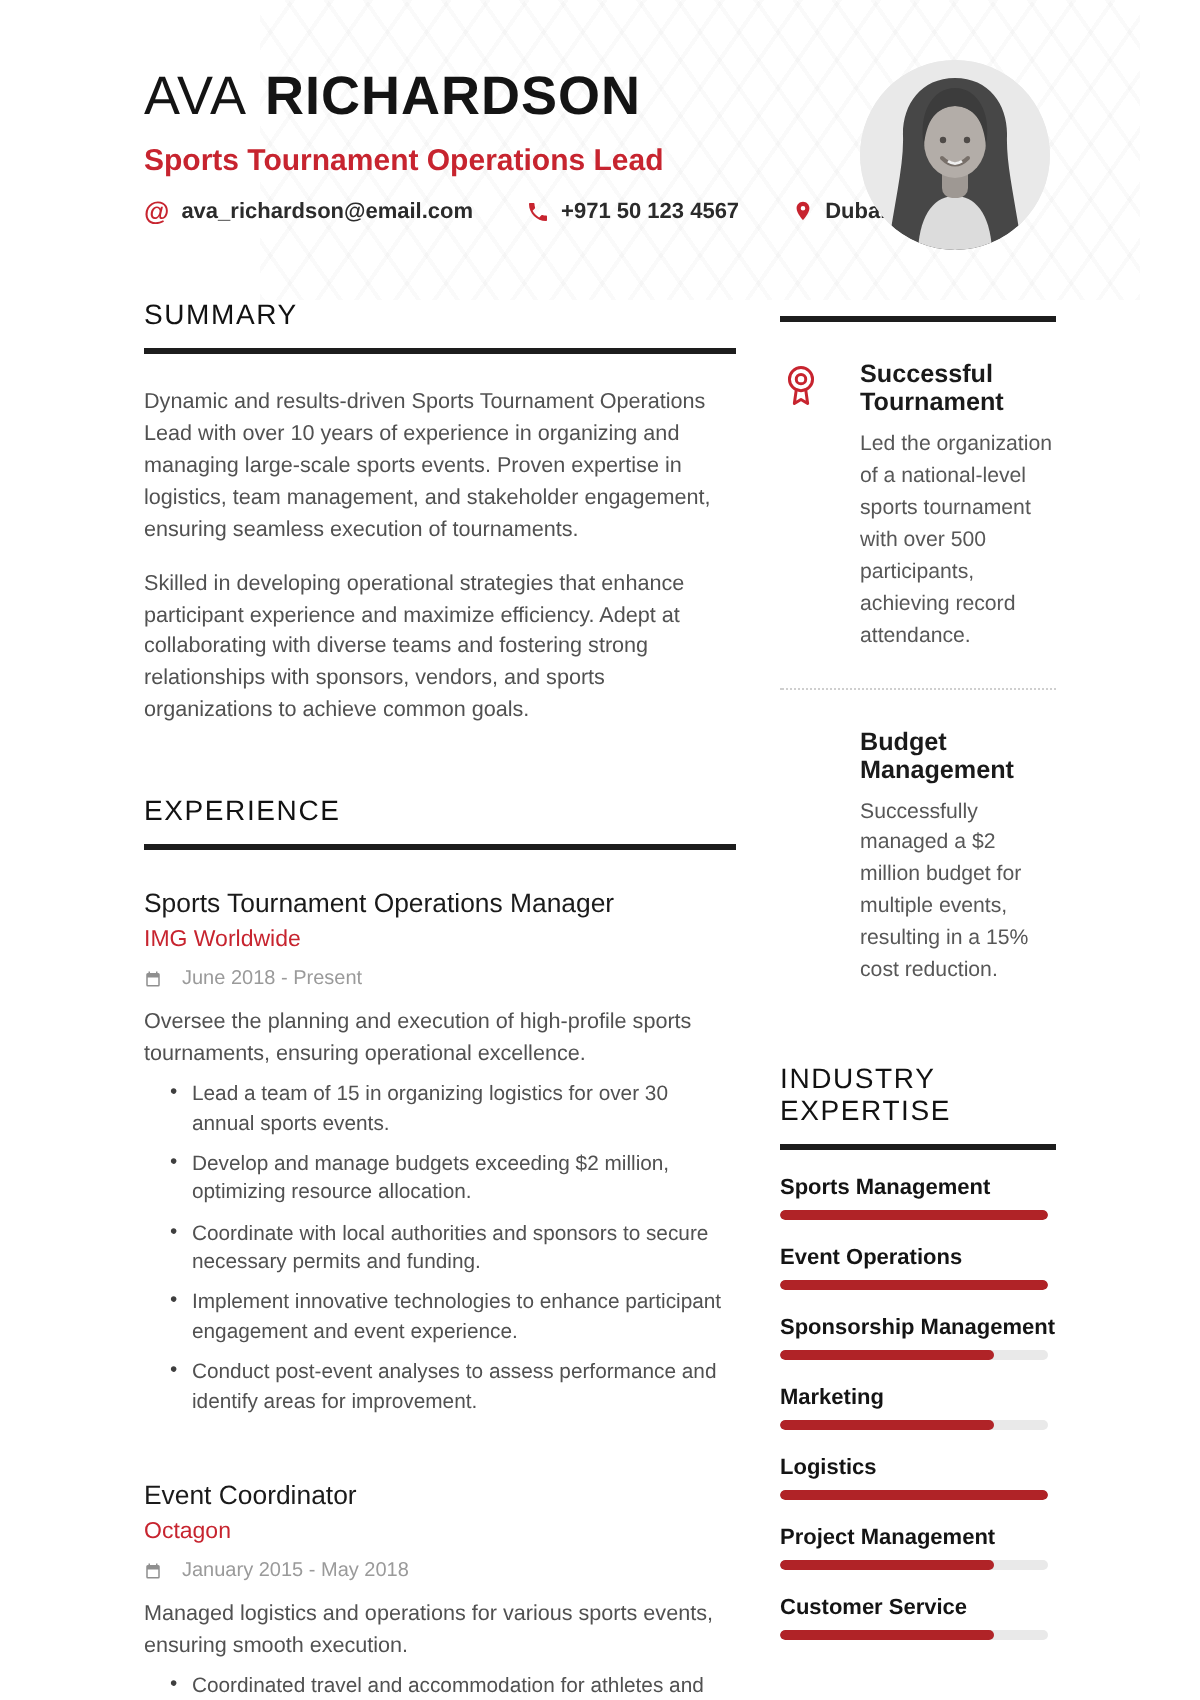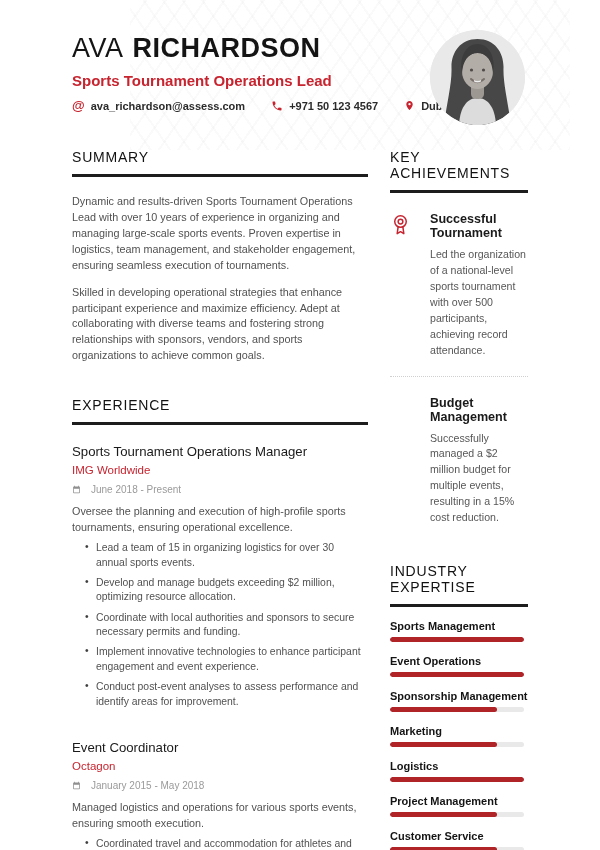--- a/index.html
+++ b/index.html
@@ -80,21 +80,21 @@
   <header class="header">
     <div class="name">
       <span class="first">AVA</span><span class="last">RICHARDSON</span>
     </div>
     <div class="job-title">Sports Tournament Operations Lead</div>
     <div class="contacts" id="contacts">
         <div class="contact-item">
           <span class="icon">
             <span class="at-glyph">@</span>
           </span>
-          <span>ava_richardson@assess.com</span>
+          <span>ava_richardson@email.com</span>
         </div>
         <div class="contact-item">
           <span class="icon">
             <svg width="12" height="12" viewBox="0 0 24 24" fill="currentColor">
               <path d="M6.62 10.79c1.44 2.83 3.76 5.14 6.59 6.59l2.2-2.21c.27-.27.67-.36 1.02-.24 1.12.37 2.33.57 3.57.57.55 0 1 .45 1 1V20c0 .55-.45 1-1 1-9.39 0-17-7.61-17-17 0-.55.45-1 1-1h3.5c.55 0 1 .45 1 1 0 1.25.2 2.45.57 3.57.11.35.03.74-.25 1.02l-2.2 2.2z"></path>
             </svg>
           </span>
           <span>+971 50 123 4567</span>
         </div>
         <div class="contact-item">
@@ -180,21 +180,20 @@
               <ul class="bullets">
                 <li>Coordinated travel and accommodation for athletes and staff, enhancing overall event experience.</li>
               </ul>
             </article>
           </div>
       </section>
     </div>
 
     <div class="col-right">
       <section class="achievements-section">
-        <h2>KEY ACHIEVEMENTS</h2>
         <div class="rule"></div>
         <div id="achievements">
             <div class="ach">
               <div class="ach-icon-cell"><span class="icon">
                   <svg width="21" height="25" viewBox="0 0 24 28" fill="none" stroke="#c7242f" stroke-width="1.7">
                     <circle cx="12" cy="9.5" r="6.6"></circle>
                     <circle cx="12" cy="9.5" r="2.7"></circle>
                     <path d="M9.3 15.6 8.2 23.4l3.8-2.3 3.8 2.3-1.1-7.8" stroke-linejoin="round" stroke-linecap="round"></path>
                   </svg>
                 </span></div>

